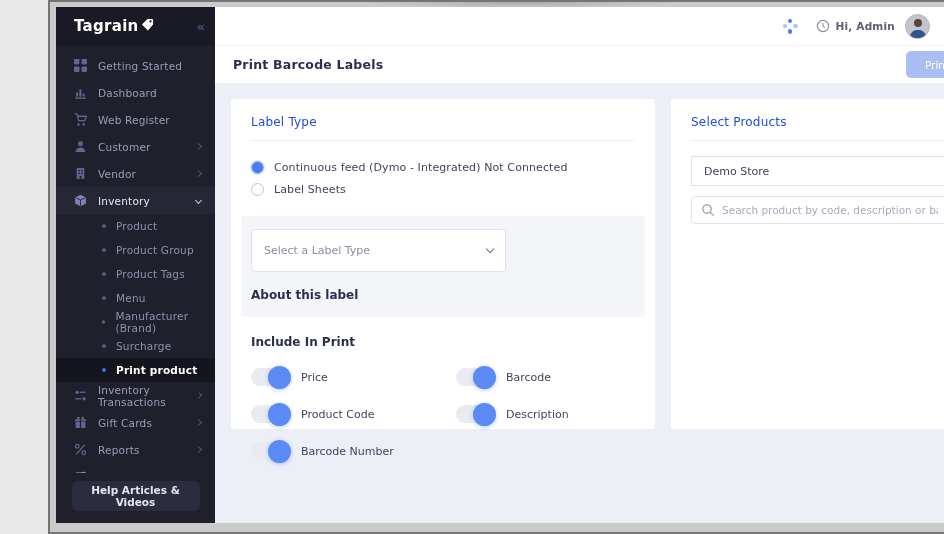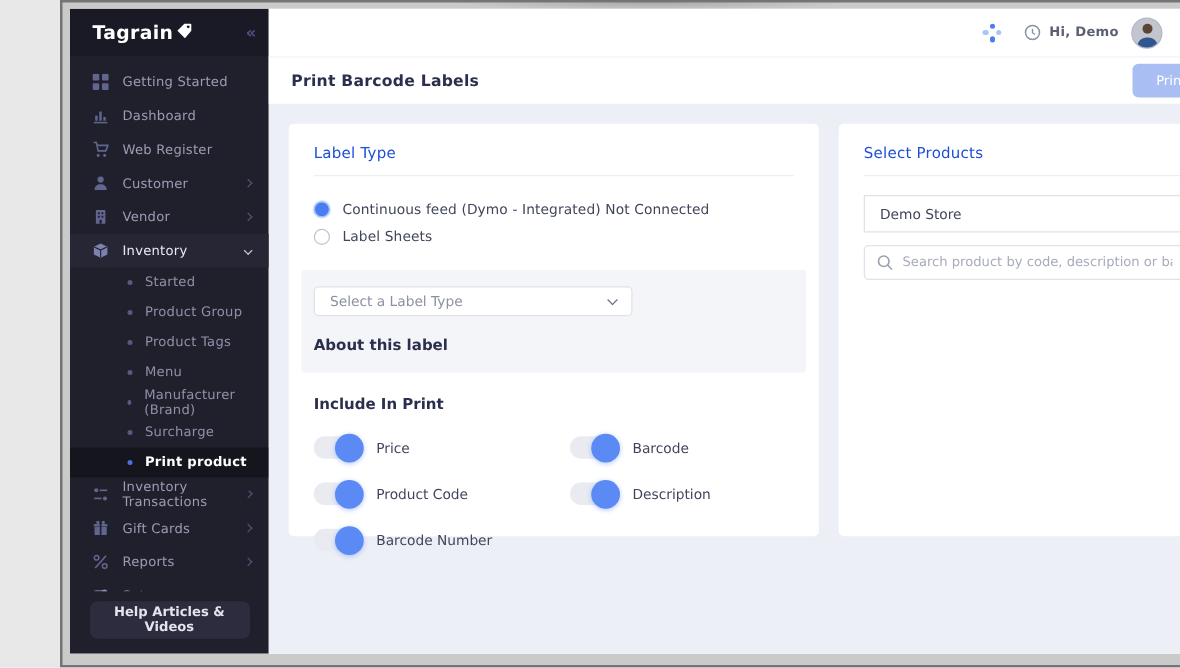--- a/index.html
+++ b/index.html
@@ -76,21 +76,21 @@
              padding-bottom:11px; border-bottom:1px solid #ededf3; }
 
   .radio-group { margin-top:15px; }
   .radio-row { display:flex; align-items:center; gap:10px; height:22px; cursor:pointer; }
   .radio { width:13px; height:13px; border-radius:50%; flex:none; }
   .radio.sel { background:#4a7df0; border:1px solid #a6c0f8; box-shadow:0 0 0 1px #dce7fc; }
   .radio.unsel { background:#fff; border:1px solid #c0c4d2; }
   .radio-label { font-size:11px; color:#41455a; letter-spacing:.1px; }
 
   .grey-band { margin:16px -10px 0; background:#f4f5f9; border-radius:3px; padding:13px 10px 15px; }
-  .select-box { width:255px; height:24px; background:#fff; border:1px solid #e0e2ea; border-radius:4px;
+  .select-box { width:255px; height:43px; background:#fff; border:1px solid #e0e2ea; border-radius:4px;
                 display:flex; align-items:center; justify-content:space-between; padding:0 12px; cursor:pointer; }
   .select-box .ph { font-size:11px; color:#8b90a0; }
   .select-box .sel-chev { width:6px; height:6px; border-right:1.4px solid #6a7086;
                 border-bottom:1.4px solid #6a7086; transform:rotate(45deg); margin-top:-3px; }
   .about { margin-top:16px; font-size:12px; font-weight:bold; color:#2b2f4e; }
 
   .include-heading { margin-top:18px; font-size:12px; font-weight:bold; color:#2b2f4e; }
   .toggle-grid { margin-top:17px; display:grid; grid-template-columns:205px 1fr; row-gap:15px; }
   .toggle-row { display:flex; align-items:center; gap:12px; height:22px; cursor:pointer; }
   .switch { position:relative; width:38px; height:18px; border-radius:9px; background:#e9ebf1; flex:none; }
@@ -189,21 +189,21 @@
                 <path d="M6 .7 11 3.2v5.6L6 11.3 1 8.8V3.2z"></path>
                 <path d="M1.4 3.4 6 5.6l4.6-2.2M6 5.6v5.3" fill="none" stroke="#20202d" stroke-width=".8"></path>
               </svg>
             </span>
         <span class="nav-label">Inventory</span>
         <span class="chev"></span>
       </div>
 
       <div class="sub-item">
         <span class="bullet"></span>
-        <span>Started</span>
+        <span>Product</span>
       </div>
       <div class="sub-item">
         <span class="bullet"></span>
         <span>Product Group</span>
       </div>
       <div class="sub-item">
         <span class="bullet"></span>
         <span>Product Tags</span>
       </div>
       <div class="sub-item">
@@ -283,21 +283,21 @@
             <i class="d-t"></i>
             <i class="d-b"></i>
             <i class="d-l"></i>
             <i class="d-r"></i>
           </span>
       <div class="greet">
         <svg width="14" height="14" viewBox="0 0 14 14">
               <circle cx="7" cy="7" r="5.6" fill="none" stroke="#8a90a5" stroke-width="1.2"></circle>
               <path d="M7 4v3.2l2 1.4" fill="none" stroke="#8a90a5" stroke-width="1.1"></path>
             </svg>
-        <span class="greet-text">Hi, Demo</span>
+        <span class="greet-text">Hi, Admin</span>
         <span class="avatar">
               <span class="head"></span>
               <span class="body"></span>
             </span>
       </div>
       <span class="help-circle">?</span>
     </div>
 
     <div class="titlebar">
       <span class="page-title">Print Barcode Labels</span>

